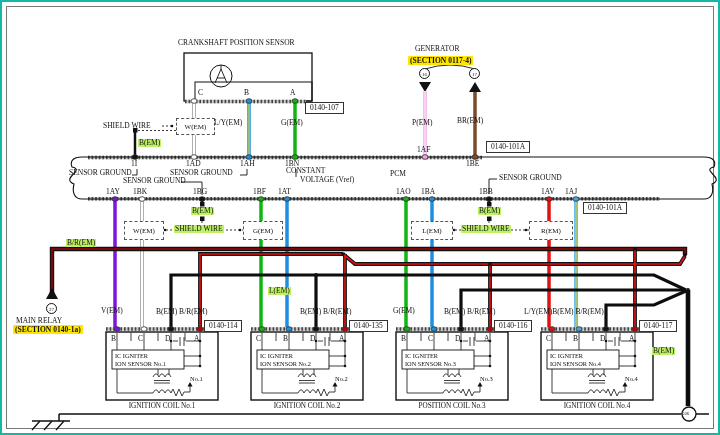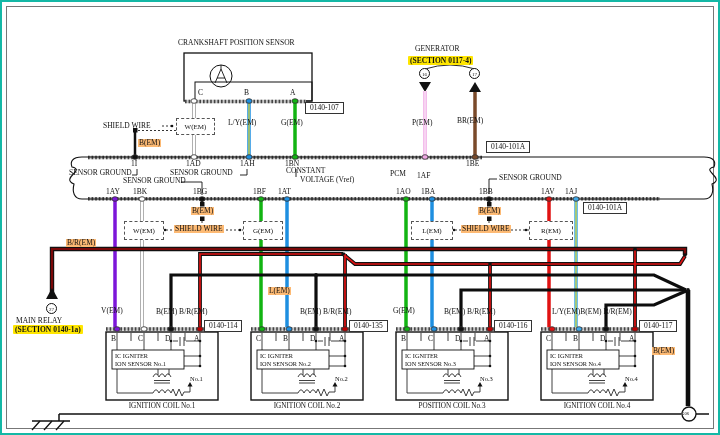--- a/index.html
+++ b/index.html
@@ -1,21 +1,21 @@
 <!DOCTYPE html>
 <html><head>
 <meta charset="utf-8">
 <style>
   html,body{margin:0;padding:0;background:#e8e8e8;}
   #page{position:relative;width:720px;height:435px;background:#fff;border:2px solid #14b8a6;box-sizing:border-box;
         font-family:Liberation Serif, serif;color:#111;overflow:hidden;}
   #innerframe{position:absolute;left:4px;top:4px;right:4px;bottom:4px;border:1px solid #777;pointer-events:none;}
   svg.layer{position:absolute;left:0;top:0;}
   .lbl{position:absolute;font-size:7.5px;line-height:8px;white-space:nowrap;color:#111;}
-  .bgw{background:#fdba74;padding:0 1px;}
+  .bgw{background:#bef264;padding:0 1px;}
   .ybox{position:absolute;font-size:7.5px;line-height:9px;white-space:nowrap;font-weight:bold;
         background:#ffe600;padding:0 2px;border-radius:1px;}
   .cbox{position:absolute;font-size:7.5px;line-height:10px;white-space:nowrap;border:1px solid #333;
         background:#fff;padding:0 4px;}
   .dbox{position:absolute;border:1px dashed #555;background:#fff;font-size:7px;
         display:flex;align-items:center;justify-content:center;}
   .refc{position:absolute;width:11px;height:11px;border:1px solid #111;border-radius:50%;background:#fff;
         font-size:5px;line-height:11px;text-align:center;box-sizing:border-box;}
   .coil{position:absolute;width:112px;height:68px;}
   .coil .t{position:absolute;top:2px;font-size:7.5px;}
@@ -237,36 +237,36 @@
 </svg>
 
 <div class="lbl" style="left:176px;top:37px">CRANKSHAFT POSITION SENSOR</div>
 <div class="lbl" style="left:196px;top:87px">C</div>
 <div class="lbl" style="left:242px;top:87px">B</div>
 <div class="lbl" style="left:288px;top:87px">A</div>
 <div class="cbox" style="left:303px;top:100px">0140-107</div>
 <div class="lbl" style="left:101px;top:120px">SHIELD WIRE</div>
 <div class="dbox" style="left:174px;top:116px;width:37px;height:15px">W(EM)</div>
 <div class="lbl bgw" style="left:136px;top:137px">B(EM)</div>
-<div class="lbl" style="left:226px;top:117px">L/Y(EM)</div>
+<div class="lbl" style="left:212px;top:117px">L/Y(EM)</div>
 <div class="lbl" style="left:279px;top:117px">G(EM)</div>
 
 <div class="lbl" style="left:413px;top:43px">GENERATOR</div>
 <div class="ybox" style="left:406px;top:54px">(SECTION 0117-4)</div>
 <div class="refc" style="left:417px;top:66px">16</div>
 <div class="refc" style="left:467px;top:66px">17</div>
 <div class="lbl" style="left:410px;top:117px">P(EM)</div>
 <div class="lbl" style="left:455px;top:115px">BR(EM)</div>
 <div class="cbox" style="left:484px;top:139px">0140-101A</div>
 
 <div class="lbl" style="left:129px;top:158px">1I</div>
 <div class="lbl" style="left:184px;top:158px">1AD</div>
 <div class="lbl" style="left:238px;top:158px">1AH</div>
 <div class="lbl" style="left:283px;top:158px">1BN</div>
-<div class="lbl" style="left:415px;top:170px">1AF</div>
+<div class="lbl" style="left:415px;top:144px">1AF</div>
 <div class="lbl" style="left:464px;top:158px">1BE</div>
 
 <div class="lbl" style="left:67px;top:167px">SENSOR GROUND</div>
 <div class="lbl" style="left:168px;top:167px">SENSOR GROUND</div>
 <div class="lbl" style="left:284px;top:165px">CONSTANT</div>
 <div class="lbl" style="left:298px;top:174px">VOLTAGE (Vref)</div>
 <div class="lbl" style="left:121px;top:175px">SENSOR GROUND</div>
 <div class="lbl" style="left:388px;top:168px">PCM</div>
 <div class="lbl" style="left:497px;top:172px">SENSOR GROUND</div>
 
@@ -295,21 +295,21 @@
 <div class="refc" style="left:44px;top:301px">27</div>
 <div class="lbl" style="left:14px;top:315px">MAIN RELAY</div>
 <div class="ybox" style="left:11px;top:323px">(SECTION 0140-1a)</div>
 
 <div class="lbl" style="left:99px;top:305px">V(EM)</div>
 <div class="lbl" style="left:154px;top:306px">B(EM) B/R(EM)</div>
 <div class="lbl bgw" style="left:266px;top:285px">L(EM)</div>
 <div class="lbl" style="left:298px;top:306px">B(EM) B/R(EM)</div>
 <div class="lbl" style="left:391px;top:305px">G(EM)</div>
 <div class="lbl" style="left:442px;top:306px">B(EM) B/R(EM)</div>
-<div class="lbl" style="left:550px;top:306px">L/Y(EM)B(EM) B/R(EM)</div>
+<div class="lbl" style="left:522px;top:306px">L/Y(EM)B(EM) B/R(EM)</div>
 
 <div class="coil" style="left:104px;top:330px">
   <div class="cbox" style="left:98px;top:-12px">0140-114</div>
   <div class="t" style="left:5px">B</div>
   <div class="t" style="left:32px">C</div>
   <div class="t" style="left:59px">D</div>
   <div class="t" style="left:88px">A</div>
   <div class="ic" style="left:9px;top:20px">IC IGNITER</div>
   <div class="ic" style="left:9px;top:27.5px">ION SENSOR No.1</div>
   <div class="no" style="left:84px;top:43px">No.1</div>

